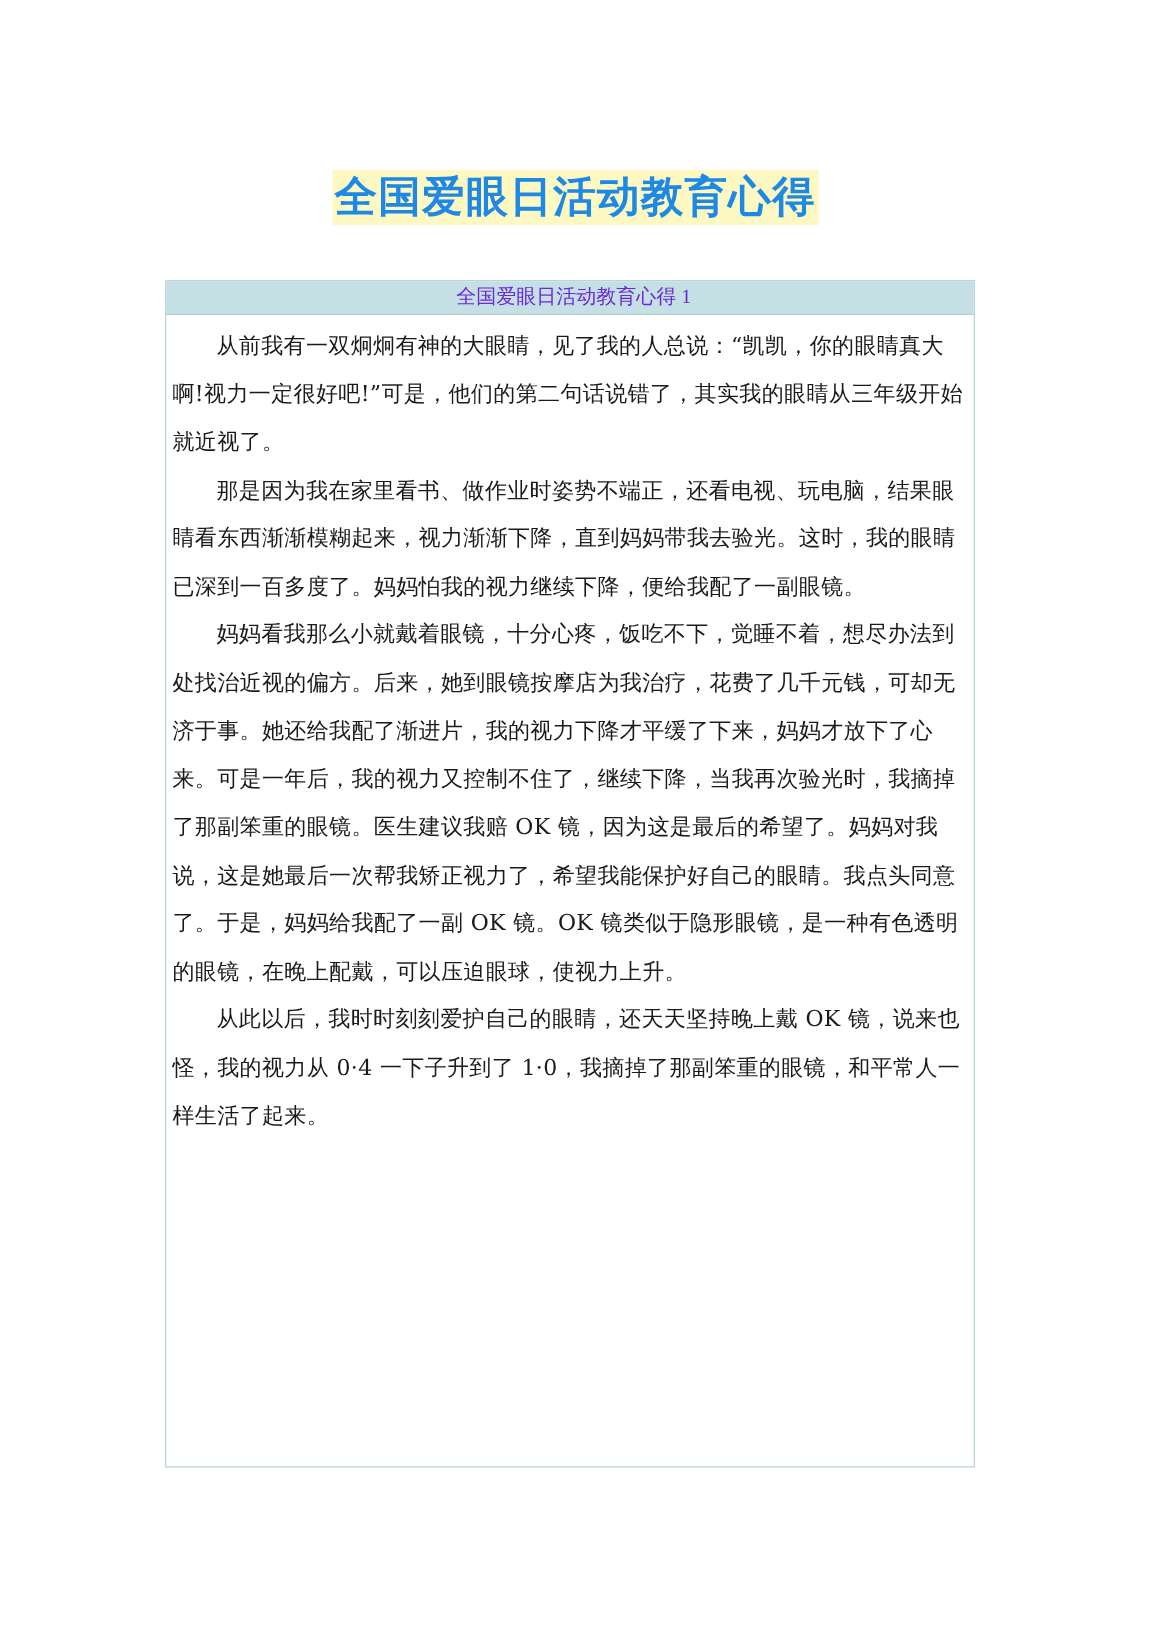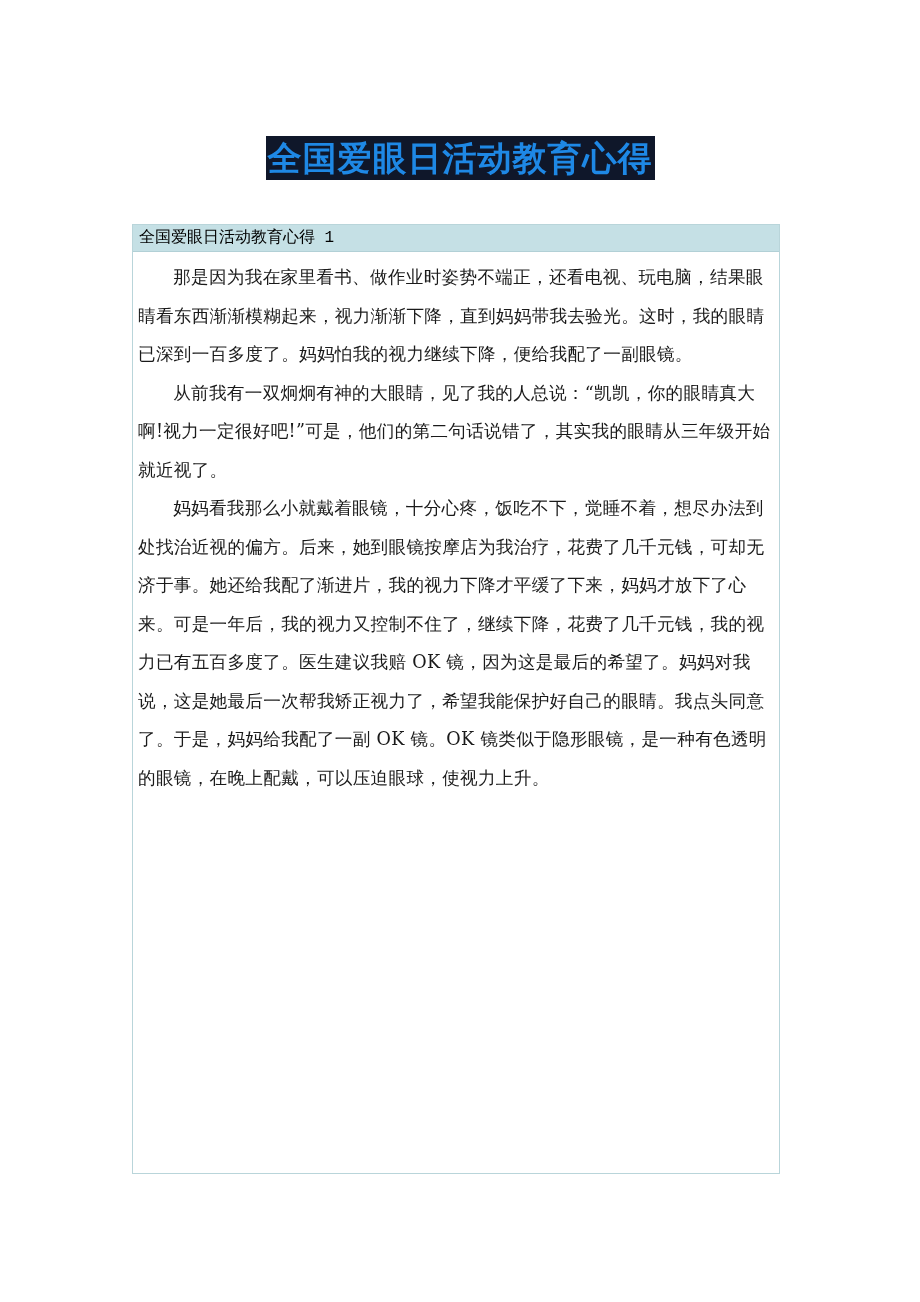--- a/index.html
+++ b/index.html
@@ -1,37 +1,38 @@
 <!DOCTYPE html>
 <html><head>
 <meta charset="utf-8">
 <style>
   html, body { margin: 0; padding: 0; background: #ffffff; }
   body { width: 920px; height: 1302px; position: relative; overflow: hidden;
          font-family: "DejaVu Serif", "Liberation Serif", serif; color: #1a1a1a; }
   .title-wrap { position: absolute; top: 136px; left: 0; width: 920px; text-align: center; }
-  .title { display: inline-block; background: #0f172a; color: #1e88e5;
+  .title { display: inline-block; background: #fef9c3; color: #1e88e5;
            font-family: "DejaVu Sans", "Liberation Sans", sans-serif;
            font-size: 34px; font-weight: bold; line-height: 44px; padding: 0 2px; letter-spacing: 1px; }
   .box { position: absolute; top: 224px; left: 132px; width: 648px; height: 950px;
          border: 1px solid #b9d5da; box-sizing: border-box; }
   .box-header { height: 26px; background: #c5e0e5; border-bottom: 1px solid #b2d0d6;
-                color: #000000; font-family: Liberation Mono, monospace;
-                font-size: 16px; line-height: 26px; padding-left: 6px; }
+                color: #6d28d9; font-family: Liberation Serif, serif;
+                font-size: 16px; line-height: 26px; padding-left: 6px; text-align: center; }
   .box-body { padding: 6px 0 0 5px; }
   .para { font-size: 17.6px; line-height: 38.5px; margin: 0; text-indent: 2em;
           letter-spacing: 0.3px; width: 640px; }
 </style>
 </head>
 <body>
 
 <div class="title-wrap">
   <span class="title">全国爱眼日活动教育心得</span>
 </div>
 
 <div class="box">
   <div class="box-header">全国爱眼日活动教育心得 1</div>
   <div class="box-body">
+    <p class="para">从前我有一双炯炯有神的大眼睛，见了我的人总说：“凯凯，你的眼睛真大啊!视力一定很好吧!”可是，他们的第二句话说错了，其实我的眼睛从三年级开始就近视了。</p>
     <p class="para">那是因为我在家里看书、做作业时姿势不端正，还看电视、玩电脑，结果眼睛看东西渐渐模糊起来，视力渐渐下降，直到妈妈带我去验光。这时，我的眼睛已深到一百多度了。妈妈怕我的视力继续下降，便给我配了一副眼镜。</p>
-    <p class="para">从前我有一双炯炯有神的大眼睛，见了我的人总说：“凯凯，你的眼睛真大啊!视力一定很好吧!”可是，他们的第二句话说错了，其实我的眼睛从三年级开始就近视了。</p>
-    <p class="para">妈妈看我那么小就戴着眼镜，十分心疼，饭吃不下，觉睡不着，想尽办法到处找治近视的偏方。后来，她到眼镜按摩店为我治疗，花费了几千元钱，可却无济于事。她还给我配了渐进片，我的视力下降才平缓了下来，妈妈才放下了心来。可是一年后，我的视力又控制不住了，继续下降，花费了几千元钱，我的视力已有五百多度了。医生建议我赔 OK 镜，因为这是最后的希望了。妈妈对我说，这是她最后一次帮我矫正视力了，希望我能保护好自己的眼睛。我点头同意了。于是，妈妈给我配了一副 OK 镜。OK 镜类似于隐形眼镜，是一种有色透明的眼镜，在晚上配戴，可以压迫眼球，使视力上升。</p>
+    <p class="para">妈妈看我那么小就戴着眼镜，十分心疼，饭吃不下，觉睡不着，想尽办法到处找治近视的偏方。后来，她到眼镜按摩店为我治疗，花费了几千元钱，可却无济于事。她还给我配了渐进片，我的视力下降才平缓了下来，妈妈才放下了心来。可是一年后，我的视力又控制不住了，继续下降，当我再次验光时，我摘掉了那副笨重的眼镜。医生建议我赔 OK 镜，因为这是最后的希望了。妈妈对我说，这是她最后一次帮我矫正视力了，希望我能保护好自己的眼睛。我点头同意了。于是，妈妈给我配了一副 OK 镜。OK 镜类似于隐形眼镜，是一种有色透明的眼镜，在晚上配戴，可以压迫眼球，使视力上升。</p>
+    <p class="para">从此以后，我时时刻刻爱护自己的眼睛，还天天坚持晚上戴 OK 镜，说来也怪，我的视力从 0·4 一下子升到了 1·0，我摘掉了那副笨重的眼镜，和平常人一样生活了起来。</p>
   </div>
 </div>
 
 </body></html>

